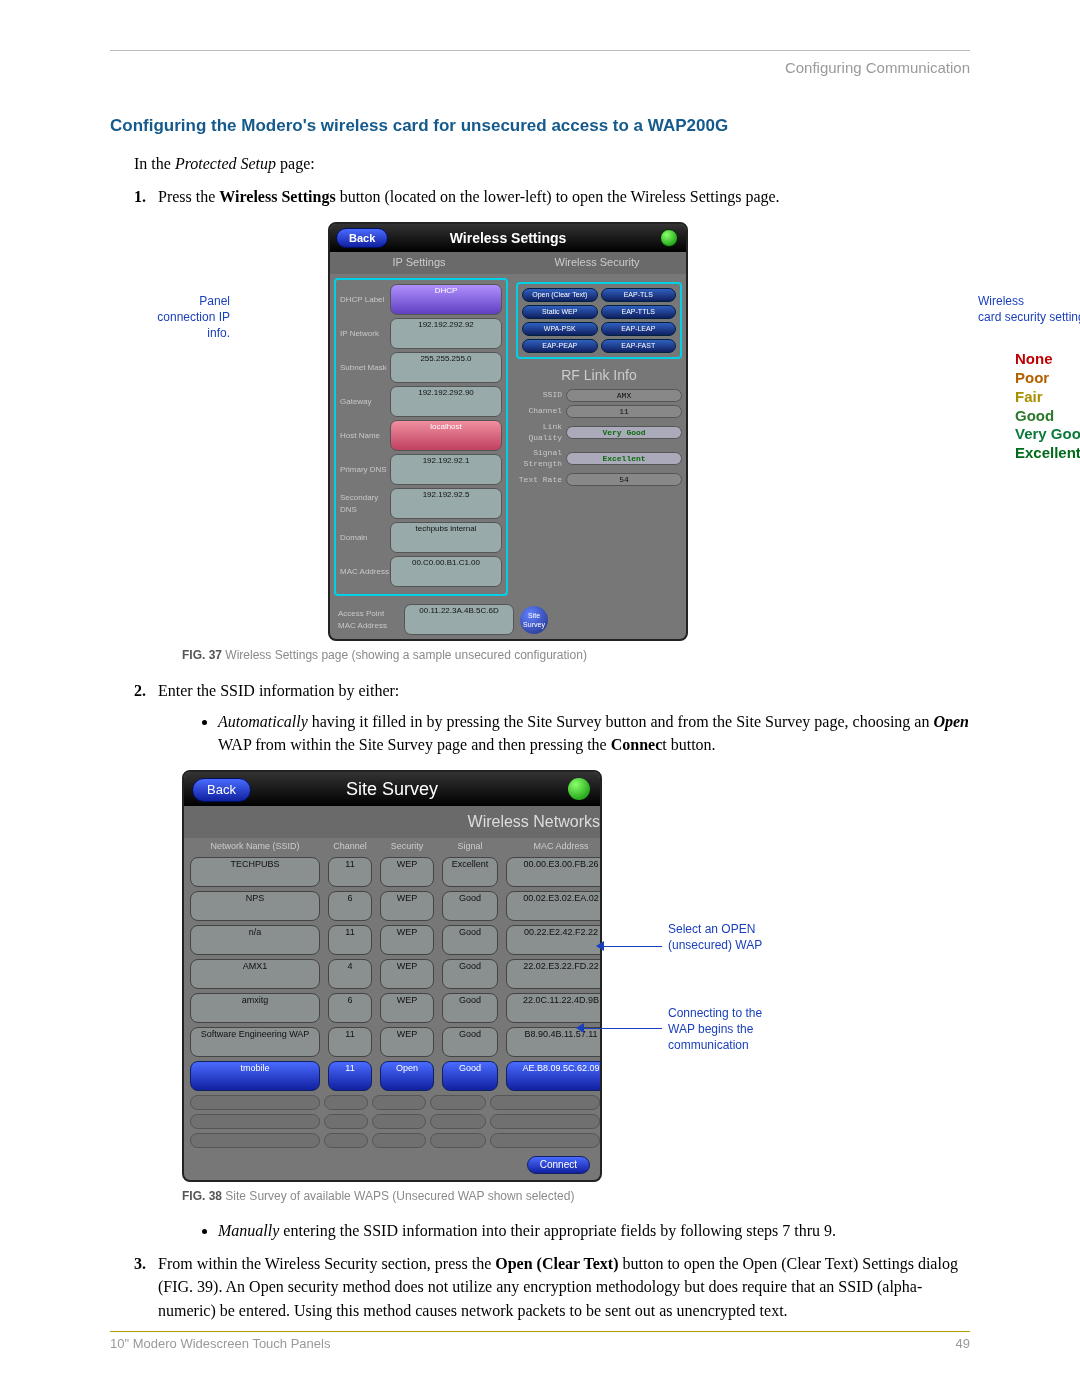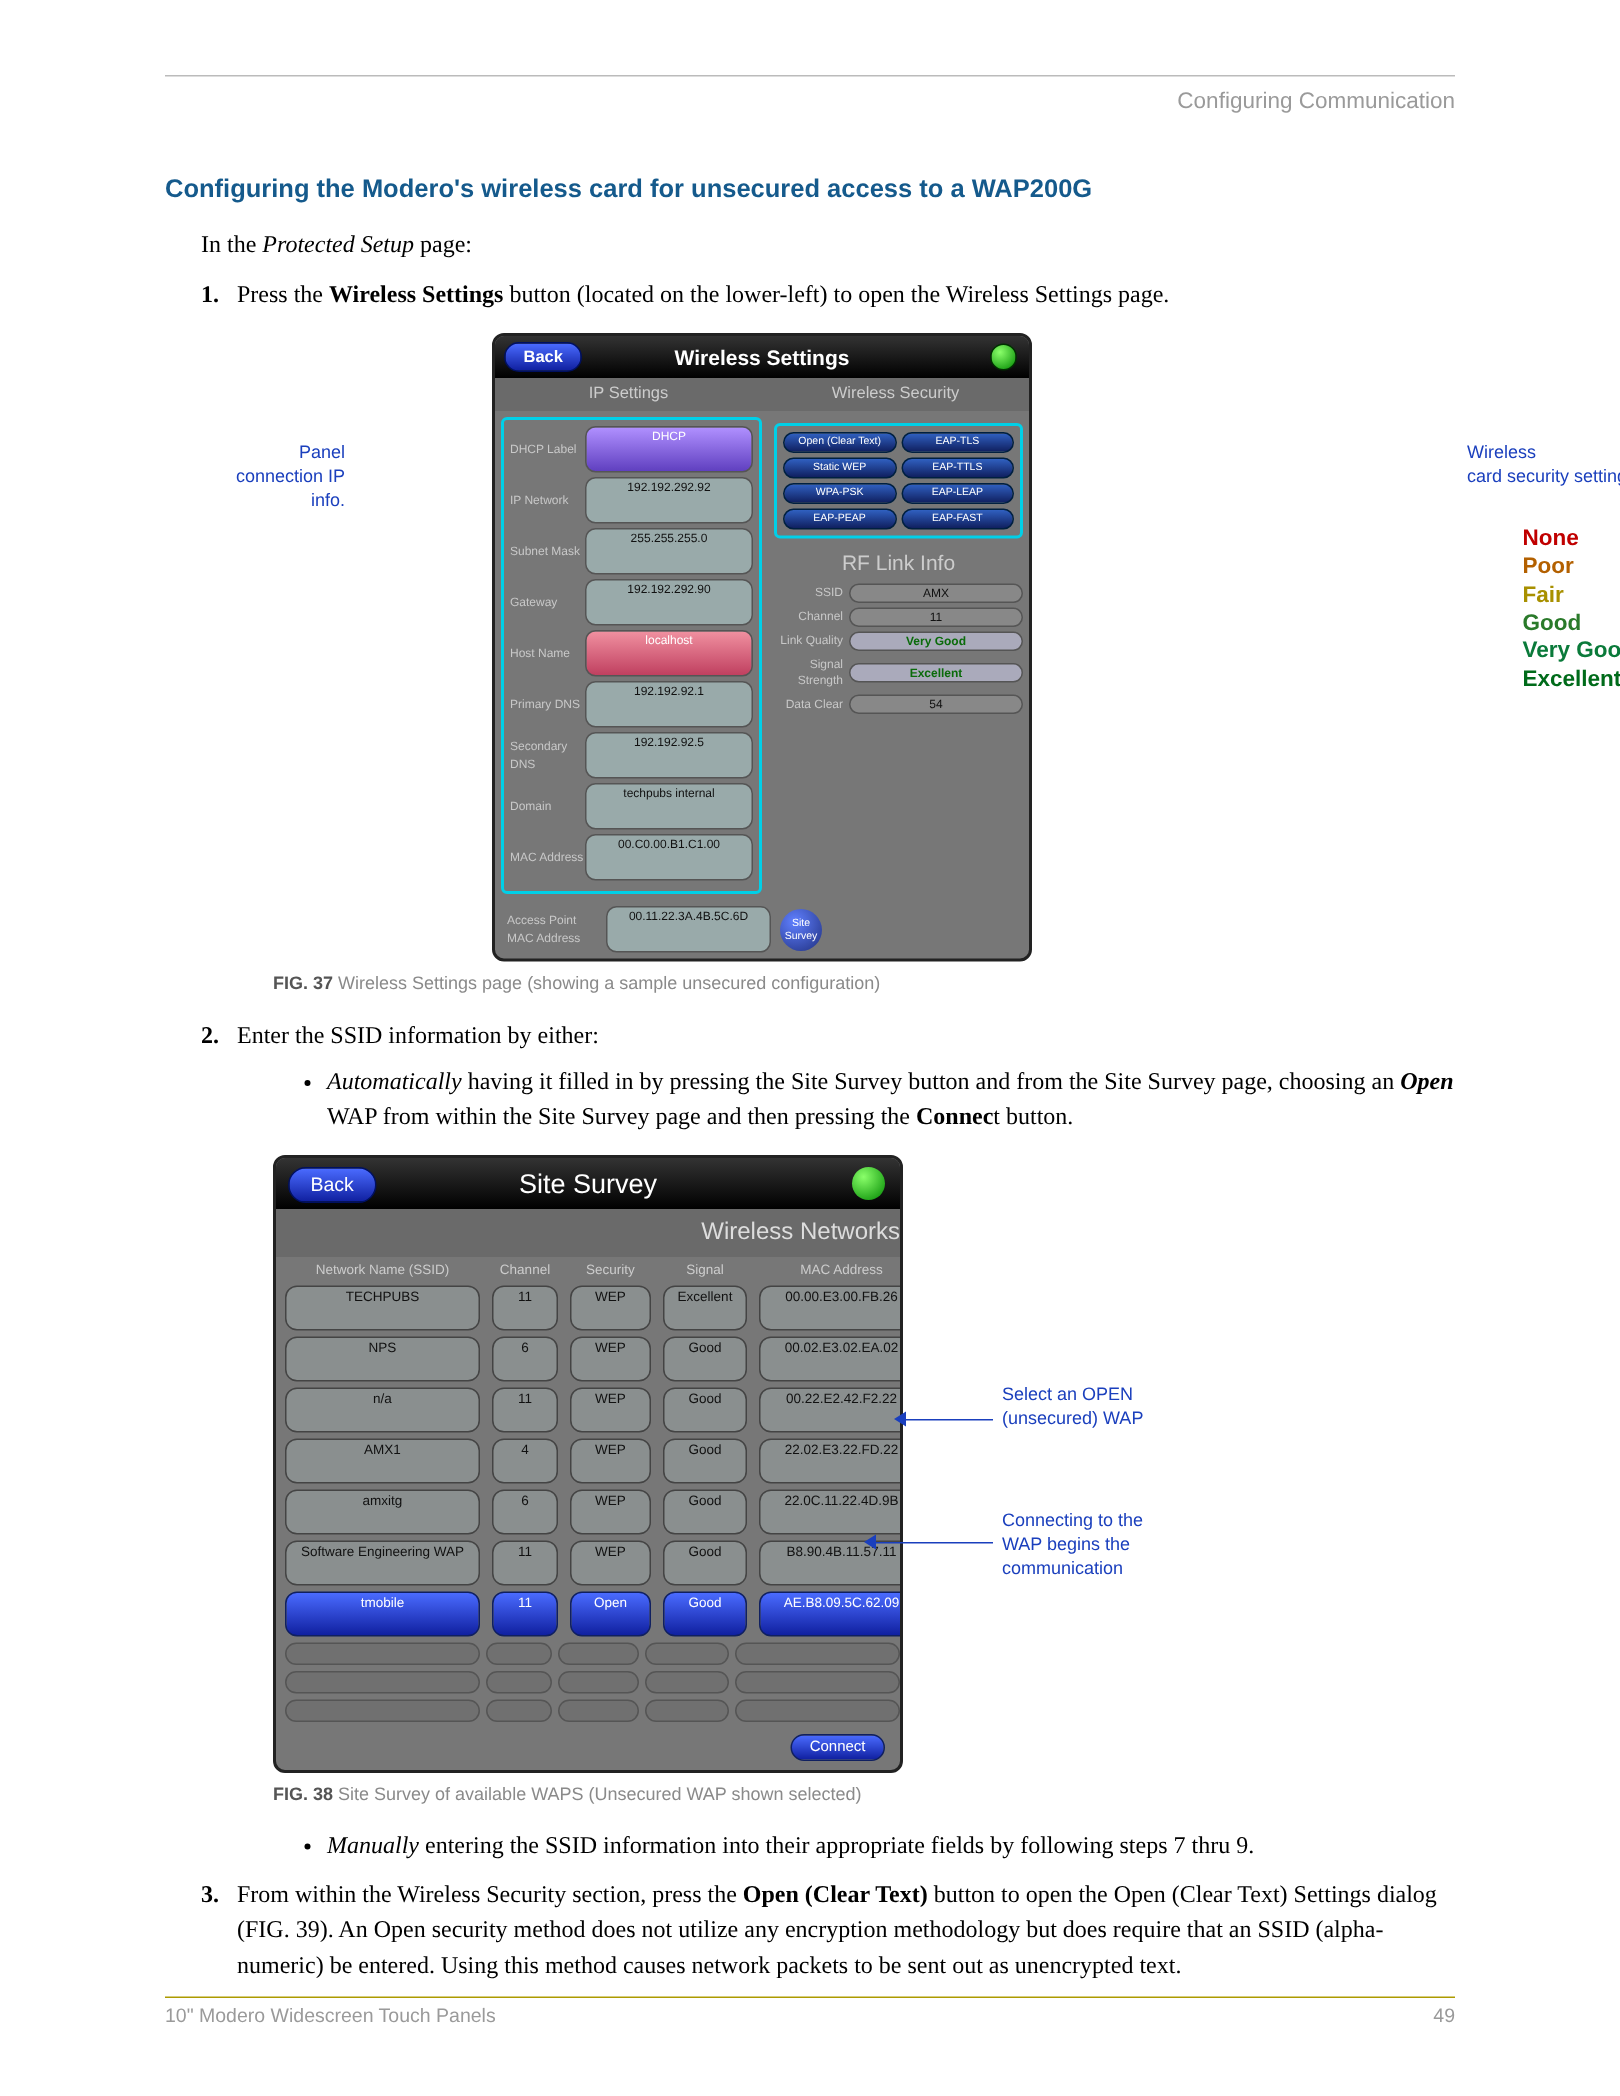--- a/index.html
+++ b/index.html
@@ -185,21 +185,21 @@
     font-size: 7px;
     text-align: center;
     line-height: 12px;
   }
   .rflink-title {
     text-align: center;
     font-size: 14px;
     color: #ccc;
     margin-bottom: 3px;
   }
-  .rf-row { display: flex; align-items: center; margin-bottom: 3px; }
+  .rf-row { display: flex; align-items: center; margin-bottom: 3px; font-family: Liberation Mono, monospace; }
   .rf-label { flex: 0 0 50px; font-size: 8px; color: #c8c8c8; text-align: right; padding-right: 4px; }
   .rf-val {
     flex: 1;
     height: 13px;
     background: #888;
     border: 1px solid #555;
     border-radius: 7px;
     text-align: center;
     font-size: 8px;
     line-height: 11px;
@@ -477,21 +477,21 @@
                   </div>
                   <div class="rf-row">
                     <div class="rf-label">Link Quality</div>
                     <div class="rf-val green">Very Good</div>
                   </div>
                   <div class="rf-row">
                     <div class="rf-label">Signal Strength</div>
                     <div class="rf-val green">Excellent</div>
                   </div>
                   <div class="rf-row">
-                    <div class="rf-label">Data Clear</div>
+                    <div class="rf-label">Text Rate</div>
                     <div class="rf-val ">54</div>
                   </div>
                 </div>
             </div>
           </div>
           <div class="bottom-row">
             <div class="ip-label" style="flex:0 0 60px;">Access Point MAC Address</div>
             <div class="pill" style="flex:0 0 110px;">00.11.22.3A.4B.5C.6D</div>
             <div class="survey-btn">Site Survey</div>
           </div>

